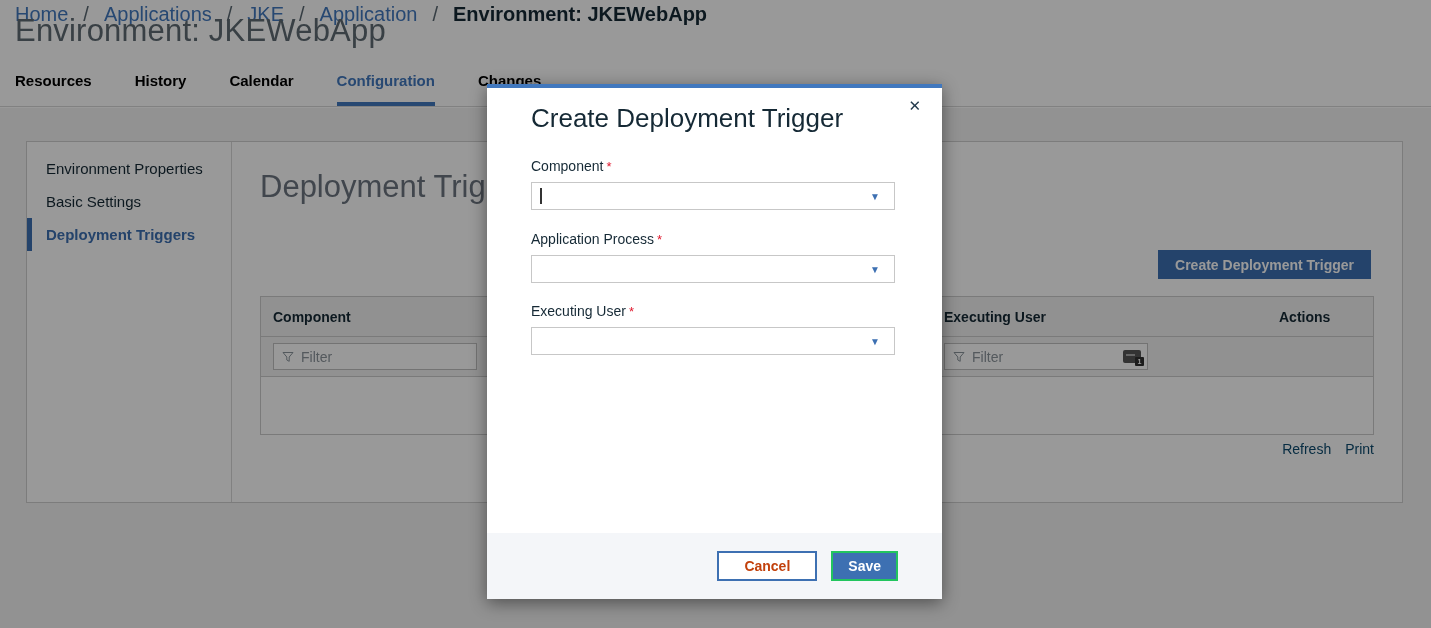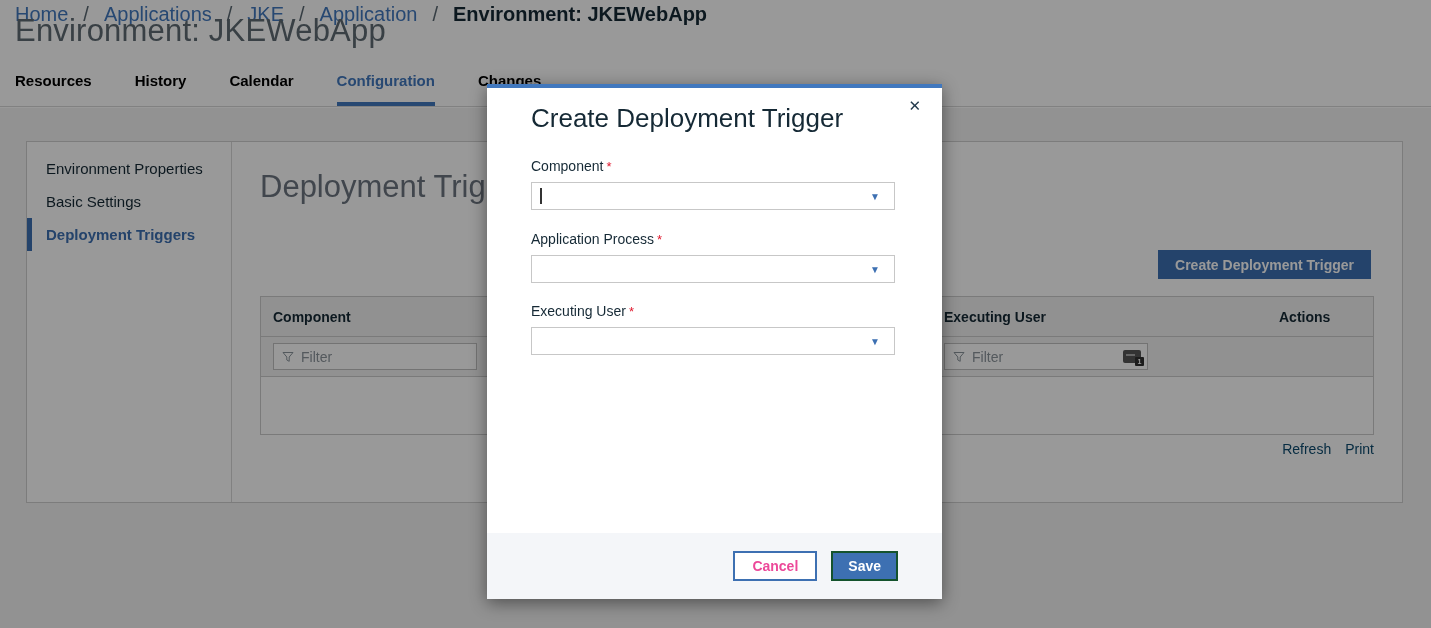--- a/index.html
+++ b/index.html
@@ -55,22 +55,22 @@
   .modal-close { position:absolute; top:6px; right:17px; font-size:15px; color:#243b4d; cursor:pointer; line-height:1; padding:4px; }
   .field { position:absolute; left:44px; width:364px; }
   .f1 { top:70px; } .f2 { top:143px; } .f3 { top:215px; }
   .field-label { font-size:14px; color:#152935; margin-bottom:8px; }
   .req { color:#e0182d; margin-left:3px; font-size:13px; }
   .select-box { position:relative; height:28px; border:1px solid #c7c7c7; background:#fff; display:flex; align-items:center; cursor:pointer; }
   .text-caret { width:1.5px; height:16px; background:#333; margin-left:8px; }
   .dd-arrow { position:absolute; right:14px; top:50%; transform:translateY(-50%); color:#3d70b2; font-size:10px; }
   .modal-footer { position:absolute; left:0; right:0; bottom:0; height:66px; background:#f4f6f9; display:flex; align-items:center; justify-content:flex-end; gap:14px; padding-right:44px; }
   .btn { height:30px; font-size:14px; font-weight:700; font-family:inherit; cursor:pointer; }
-  .btn-cancel { padding:0 17px; background:#fff; color:#ec4899; border:2px solid #3d70b2; }
-  .btn-save { padding:4px 15px; background:#3d70b2; color:#fff; border:2px solid #14532d; }
+  .btn-cancel { padding:0 25px; background:#fff; color:#c2410c; border:2px solid #3d70b2; }
+  .btn-save { padding:4px 15px; background:#3d70b2; color:#fff; border:2px solid #22c55e; }
 </style>
 </head>
 <body>
 
 <div id="page">
 
   <div class="header">
     <div class="breadcrumb">
       <a>Home</a>
       <span class="sep">/</span>

